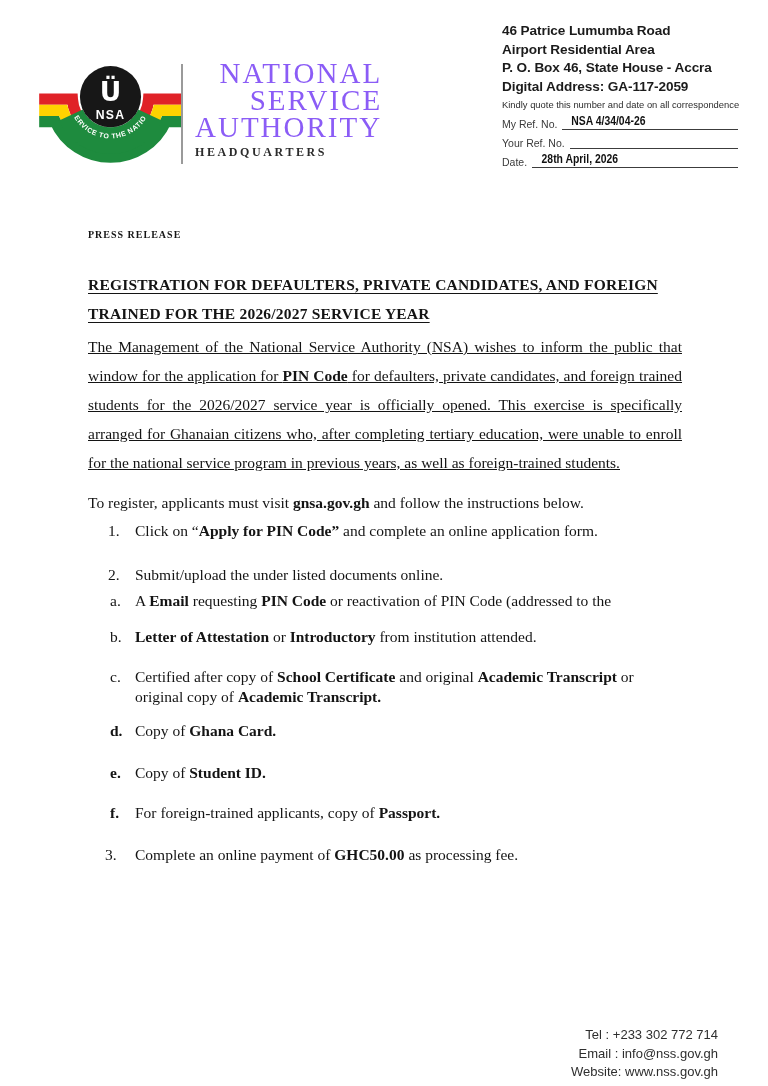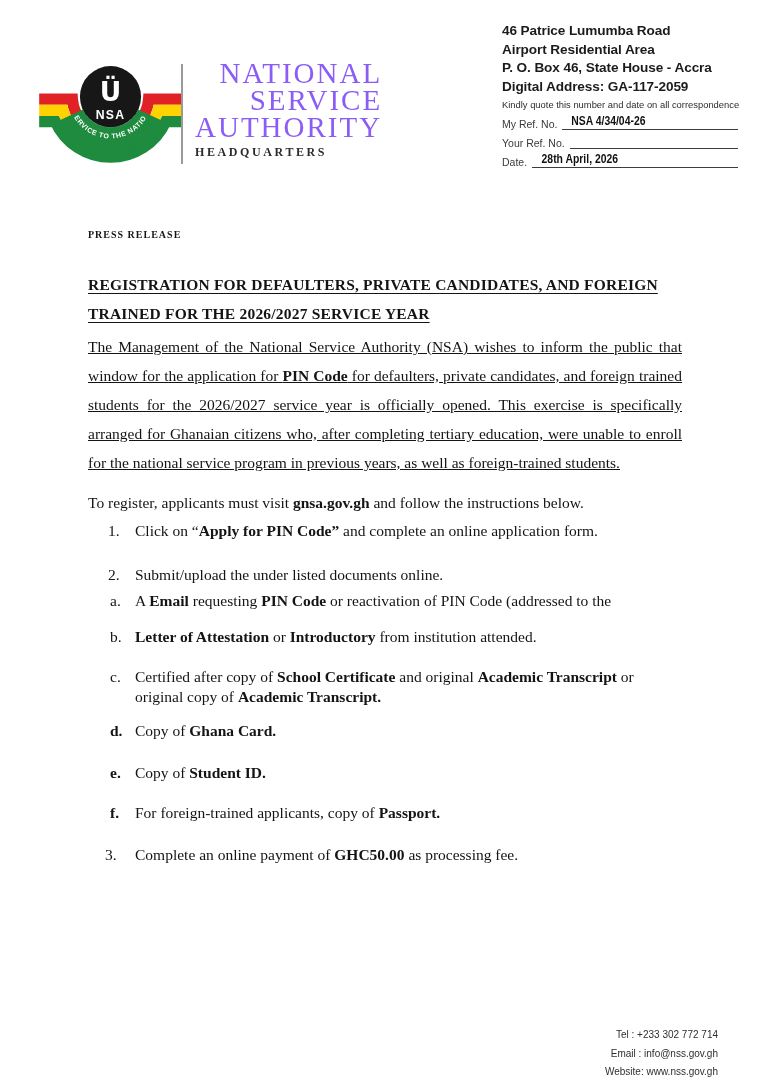--- a/index.html
+++ b/index.html
@@ -50,21 +50,21 @@
   .step:nth-child(6){margin-top:14px;}
   .step:nth-child(7){margin-top:22px;}
   .step:nth-child(8){margin-top:20px;}
   .step:nth-child(9){margin-top:22px;}
   .step:nth-child(9) .marker{left:17px;}
   .step-line2{margin-left:12px;margin-top:13px;}
 
   
   .footer{position:absolute;right:50px;top:1026px;text-align:right;
           font-family:"Liberation Sans",sans-serif;}
-  .footer-line{font-size:10px;line-height:18.5px;color:#2e2e2e;white-space:nowrap;}
+  .footer-line{font-size:13px;line-height:18.5px;color:#2e2e2e;white-space:nowrap;}
 </style>
 </head>
 <body>
 
 <div class="page">
 
   <svg class="logo-svg" viewBox="0 0 140 106" xmlns="http://www.w3.org/2000/svg">
     <defs>
       <path id="bowlTextPath" d="M34.5,56.5 A41,41 0 0 0 105.5,56.5" fill="none"></path>
     </defs>

